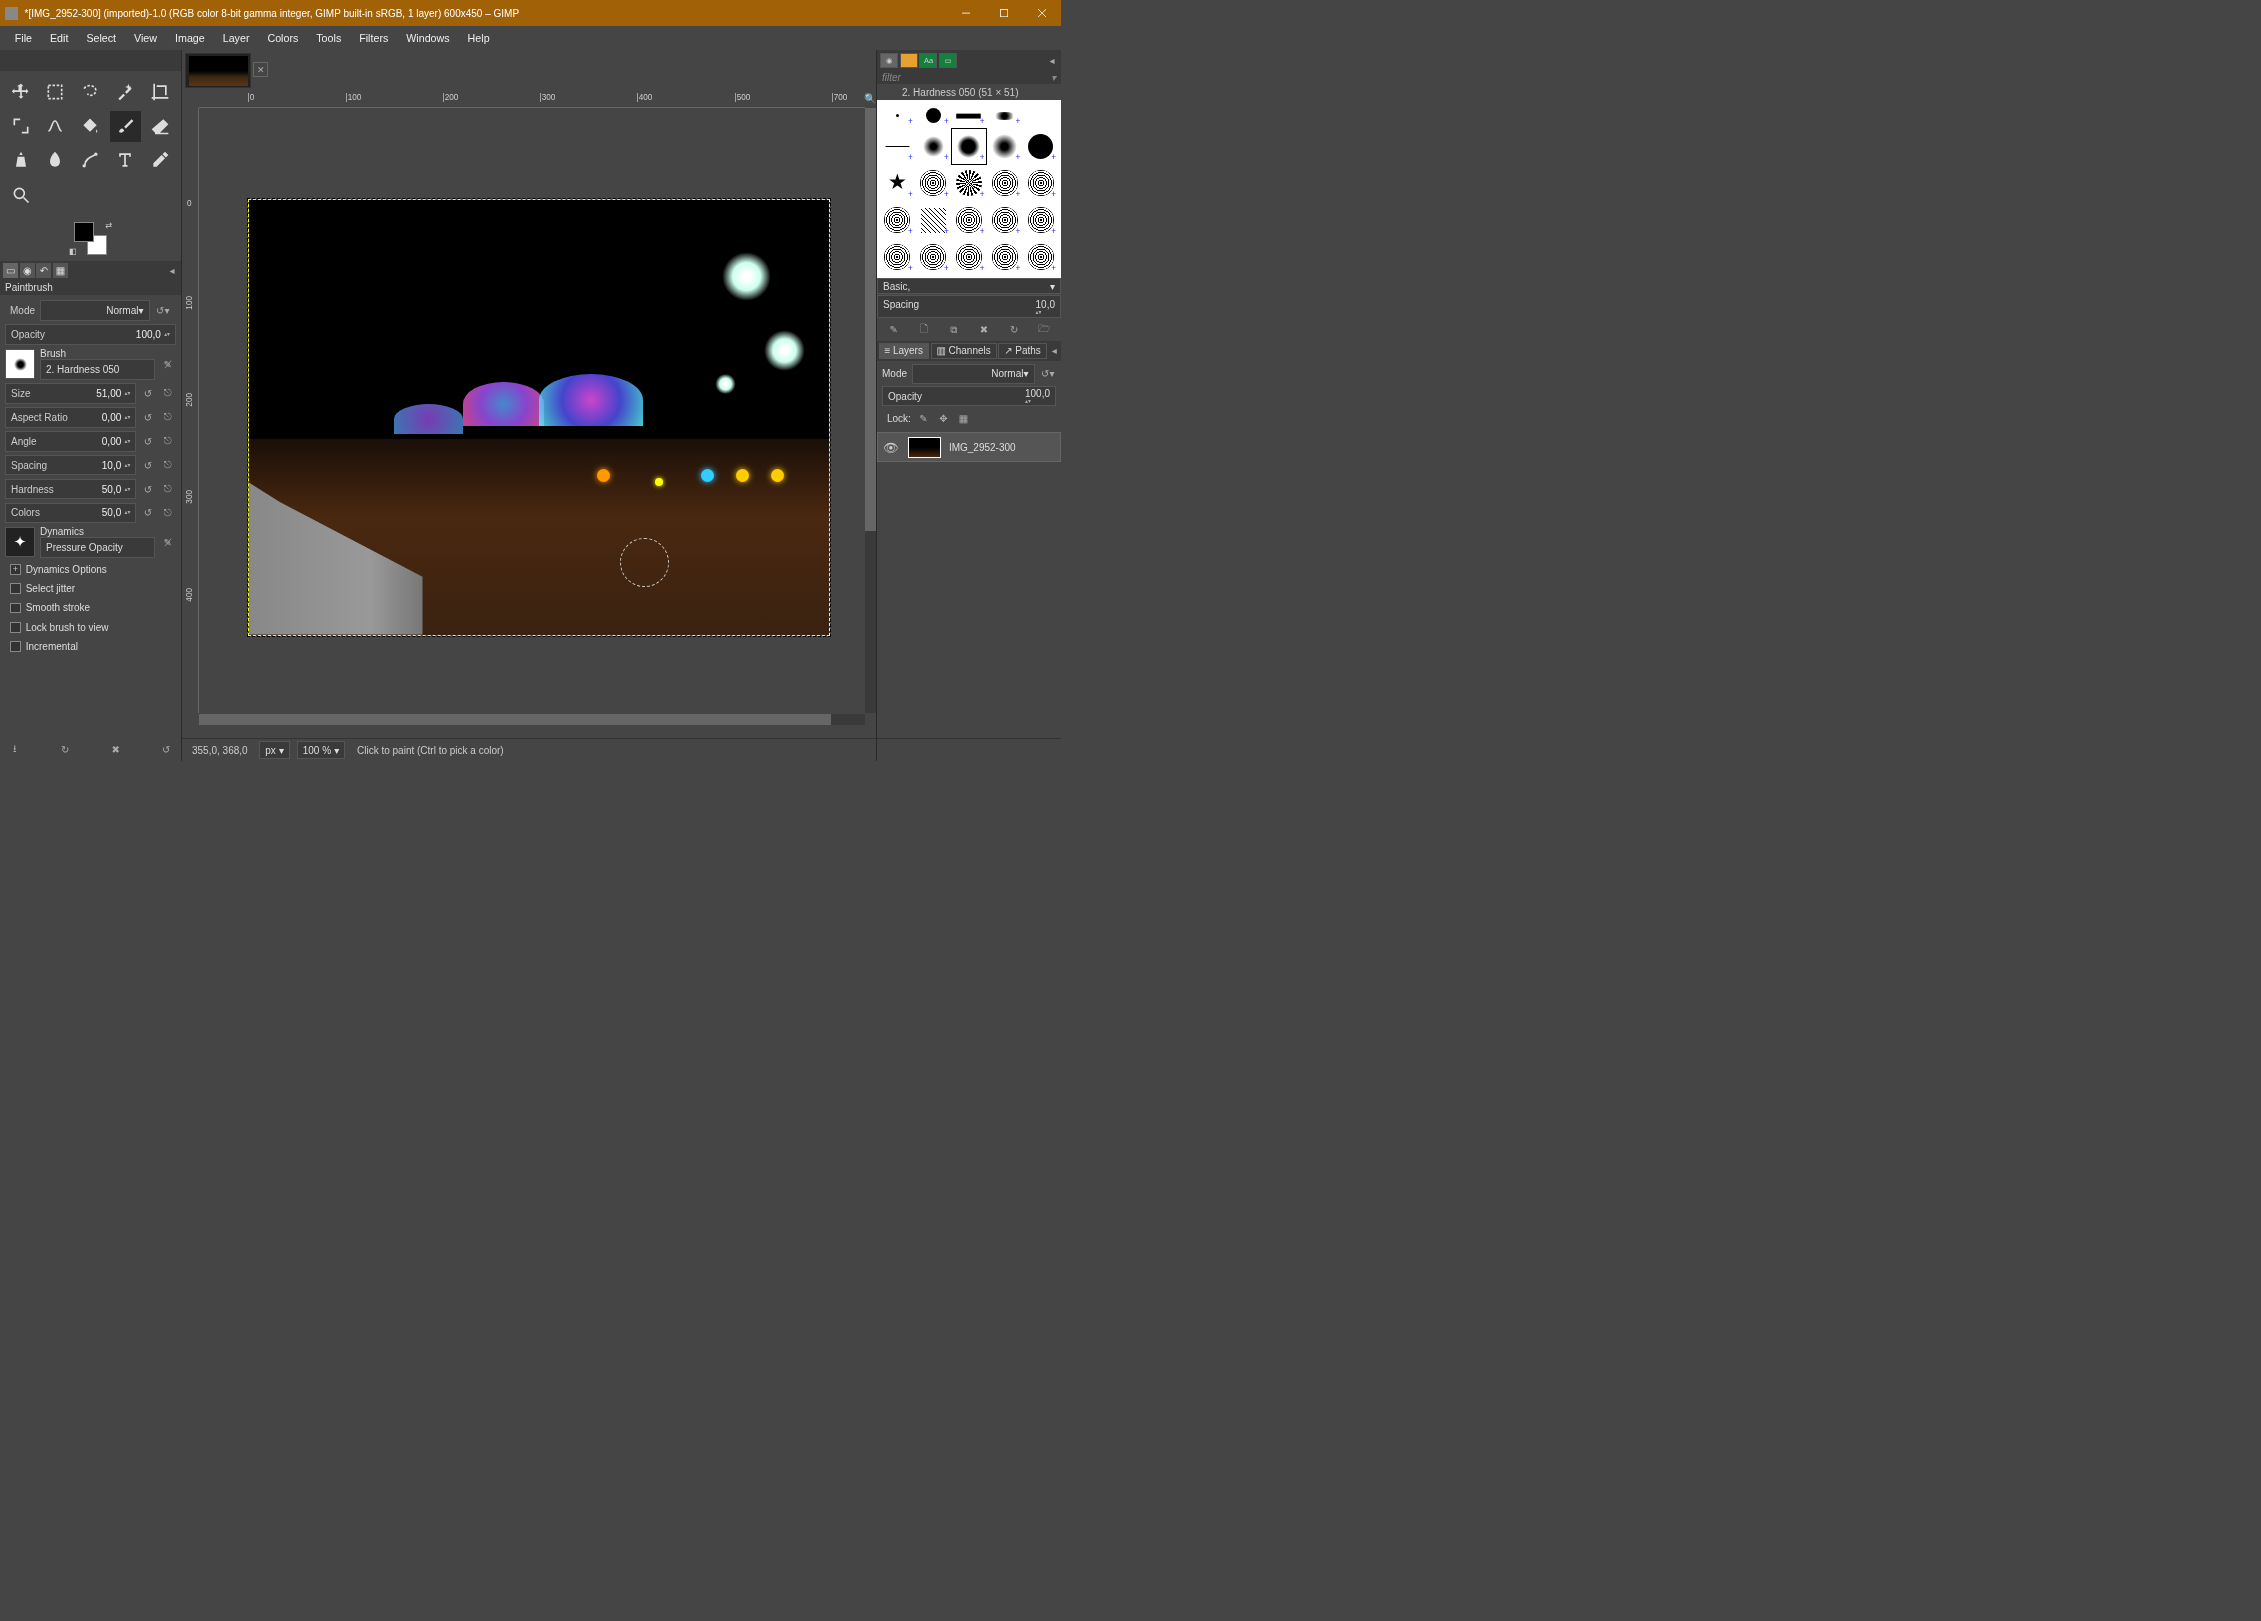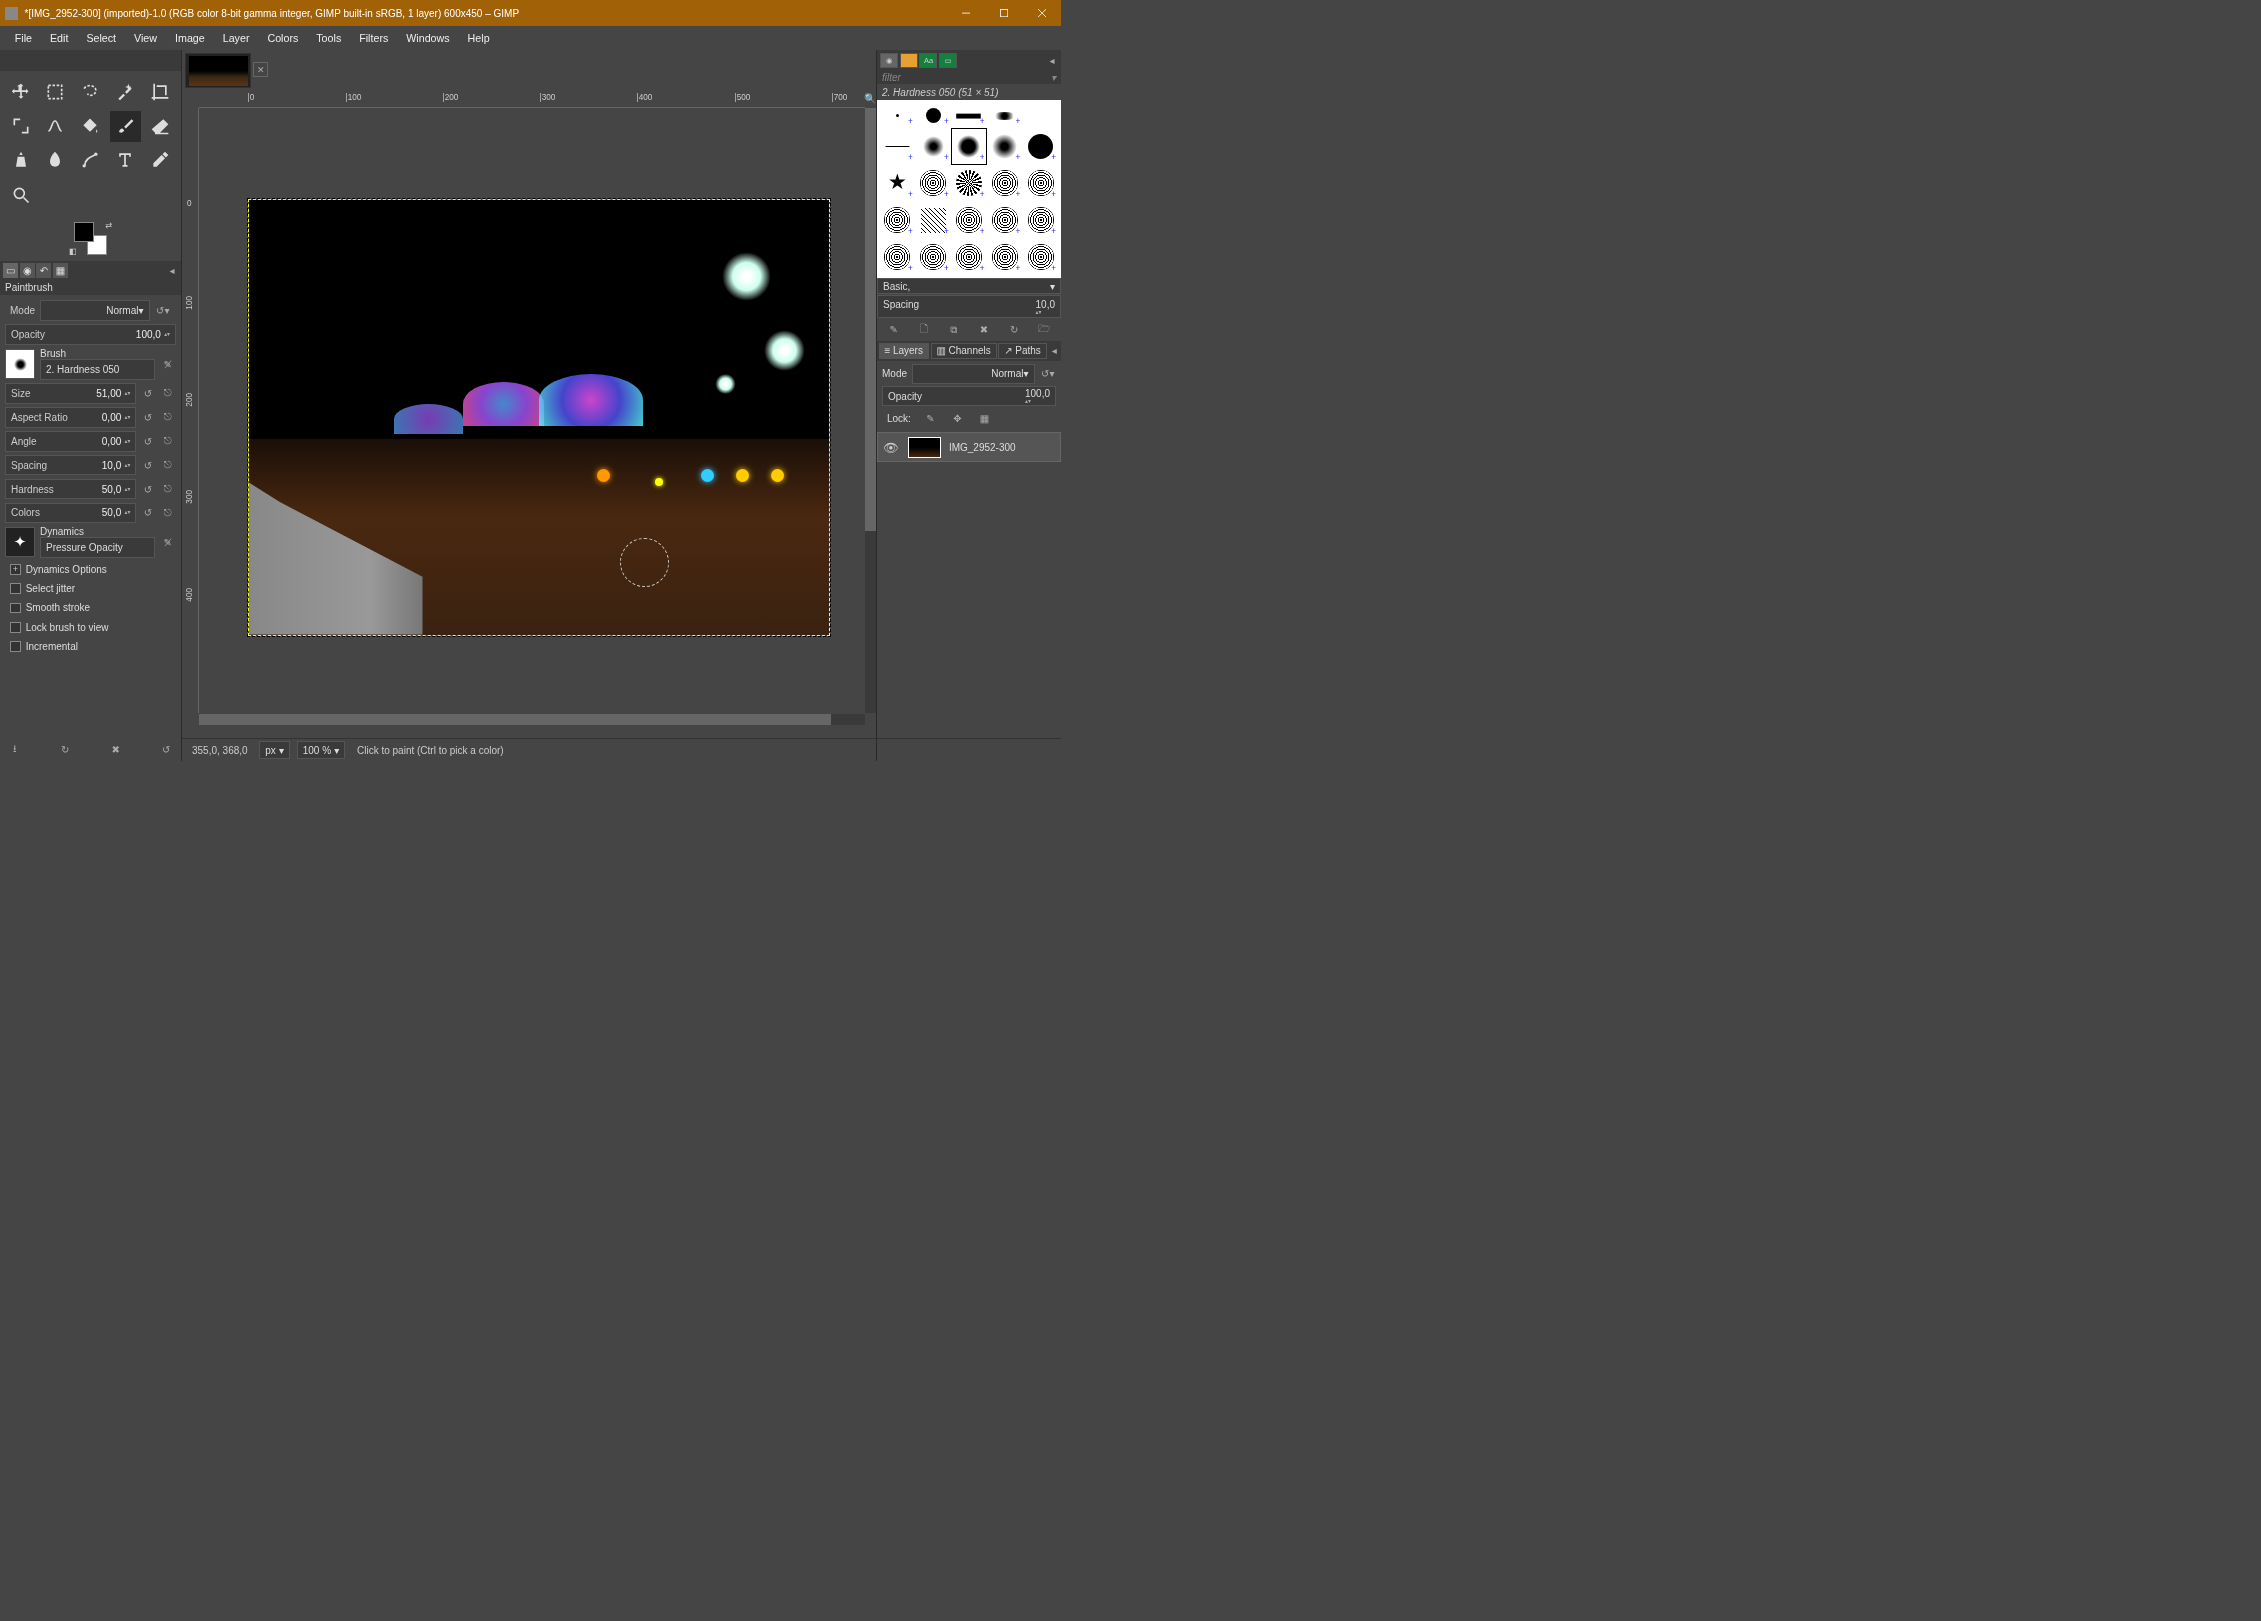--- a/index.html
+++ b/index.html
@@ -102,37 +102,37 @@
 .statusbar { height: 23px; background:#454545; display:flex; align-items:center; gap:6.6px; padding:0 5px; border-top:0.8px solid #333;}
 .statusbar .seg { display:flex; align-items:center; gap:3.3px; padding:1.6px 5px; background:#3a3a3a; border:0.8px solid #555; height:18px;}
 .statusbar .plain { color:#ccc; padding:0 5px; }
 
 
 .right-tabsrow { display:flex; gap:1.6px; padding:1.6px 3.3px; background:#3a3a3a; height:20px; align-items:center; justify-content:space-between;}
 .right-tabsrow .tabs { display:flex; gap:1.6px;}
 .rtab { width:18px; height:15px; border:0.8px solid #555; display:flex; align-items:center; justify-content:center; font-size:7.4px; color:#ccc; background:#15803d;}
 .rtab.active { background:#666; }
 .filter-row { display:flex; align-items:center; justify-content:space-between; padding:1.6px 5px; background:#3a3a3a; font-style:italic; color:#888;}
-.brush-title { padding:2.5px 5px; font-style:italic; color:#ccc; }
+.brush-title { padding:2.5px 5px; color:#ccc;margin-left:20px; }
 .brushgrid { background:#fff; height:178px; padding:3.3px; display:grid; grid-template-columns:repeat(5, 1fr); gap:1.6px; overflow:hidden; position:relative;}
 .bcell { display:flex; align-items:center; justify-content:center; position:relative;}
 .bcell .plus { position:absolute; right:1.6px; bottom:1.6px; color:#22f; font-size:8.2px;}
 .bcell.sel { outline:0.8px solid #000; }
 .preset-row { display:flex; justify-content:space-between; padding:1.6px 5px; background:#3a3a3a; border:0.8px solid #555; }
 .spacing-row { display:flex; justify-content:space-between; padding:2.5px 5px; background:#3a3a3a; border:0.8px solid #555; margin-top:0.8px;}
 .iconrow { display:flex; justify-content:space-around; padding:3.3px 1.6px; color:#aaa; background:#454545; }
 .iconrow span { width:16.5px; height:16.5px; display:flex; align-items:center; justify-content:center; }
 
 
 .layer-tabs { display:flex; padding:1.6px; background:#3a3a3a; align-items:center; gap:1.6px; justify-content:space-between;}
 .ltab { padding:1.6px 5px; display:flex; align-items:center; gap:2.5px; border:0.8px solid #555;}
 .ltab.active { background:#555;}
 .layer-opts { padding:3.3px 5px; display:flex; flex-direction:column; gap:2.5px;}
 .layer-row { display:flex; justify-content:space-between; align-items:center; background:#3a3a3a; padding:2.5px 5px; border:0.8px solid #555; height:20px;}
-.lock-row { display:flex; align-items:center; gap:12px; padding:2.5px 5px;}
+.lock-row { display:flex; align-items:center; gap:5px; padding:2.5px 5px;}
 .lock-ico { width:15px; height:15px; display:flex; align-items:center; justify-content:center; color:#aaa;}
 .layers-list { flex:1; background:#454545; }
 .layer-item { display:flex; align-items:center; gap:8.2px; padding:3.3px 5px; background:#555; border:0.8px solid #666;}
 .eye { width:16.5px; color:#ccc; font-size:12.4px;}
 .layer-thumb { width:33px; height:21.4px; border:1.6px solid #fff; background:linear-gradient(180deg,#000 50%,#4a2810 100%); }
 .layer-name { color:#ddd; font-size:10px; overflow:hidden; white-space:nowrap;}
 .rightbottom { height: 23px; background:#454545; border-top:0.8px solid #333;}
 
 
 .circ { border-radius:50%; background:#000; }

